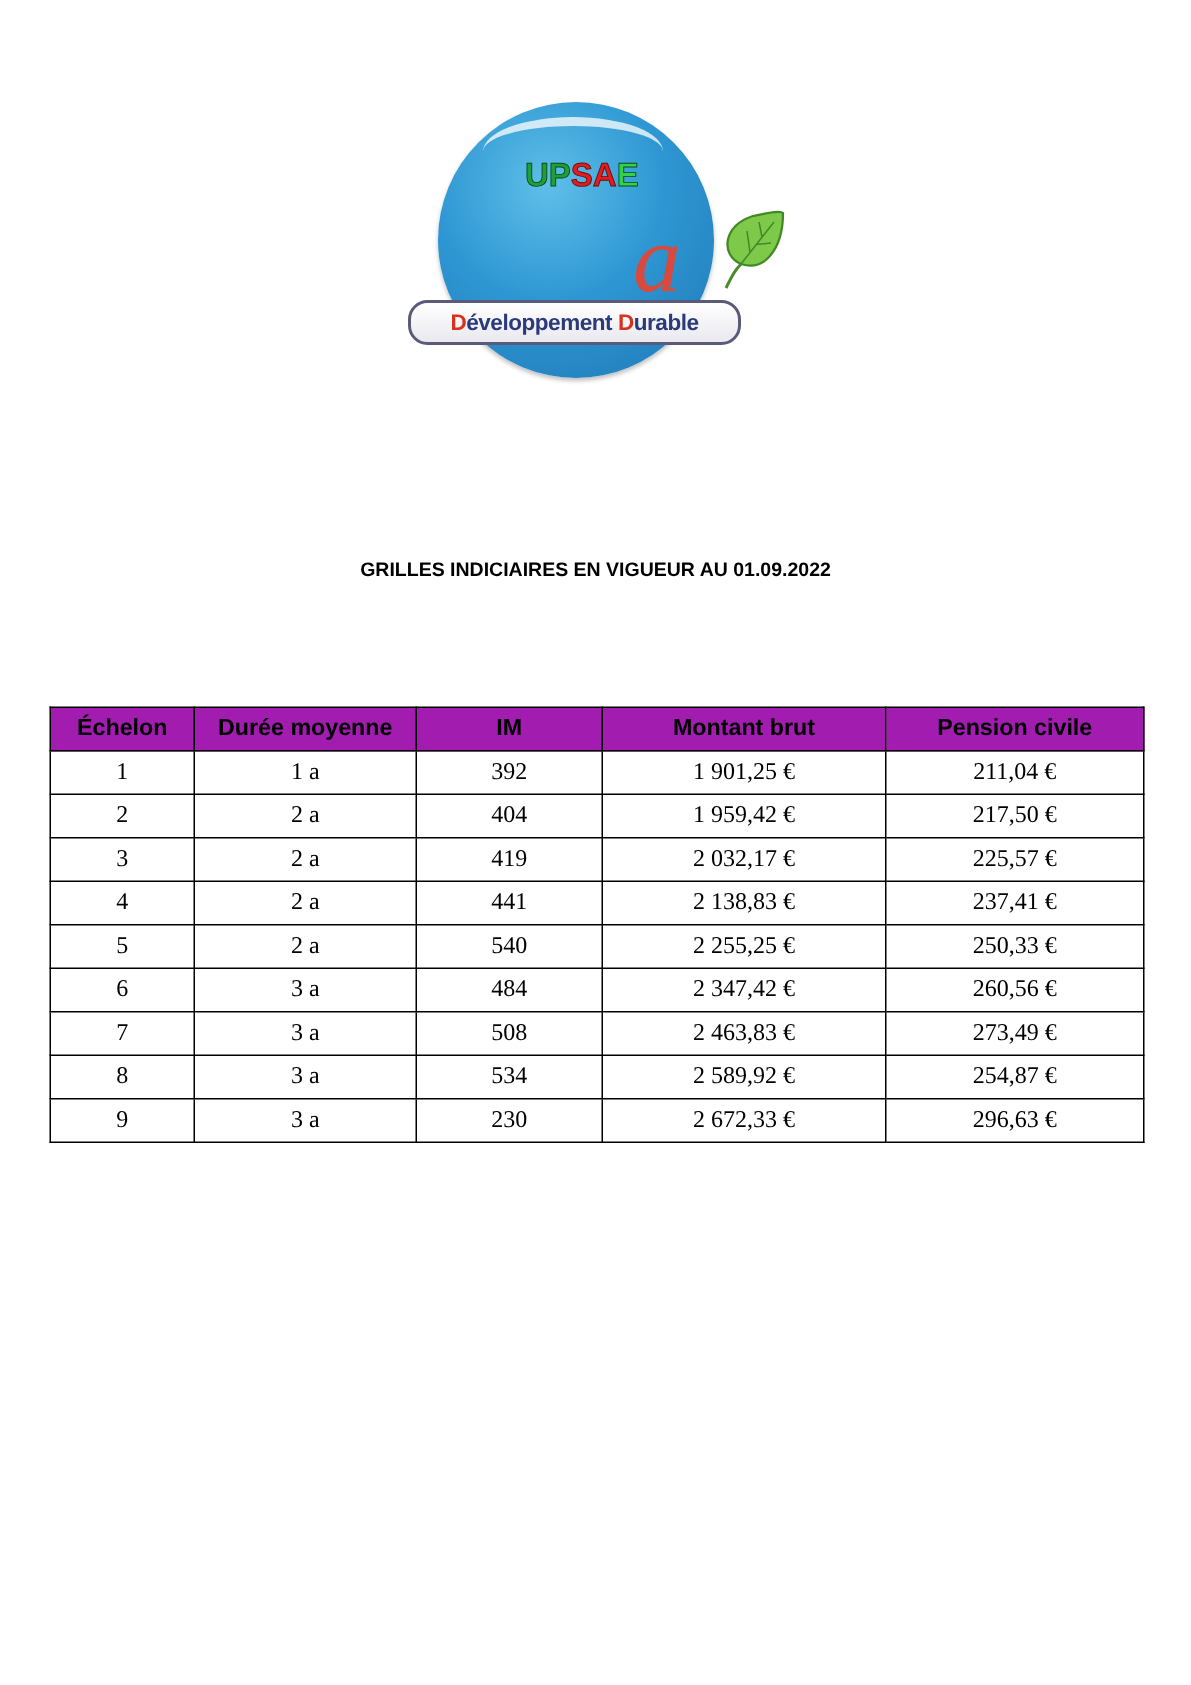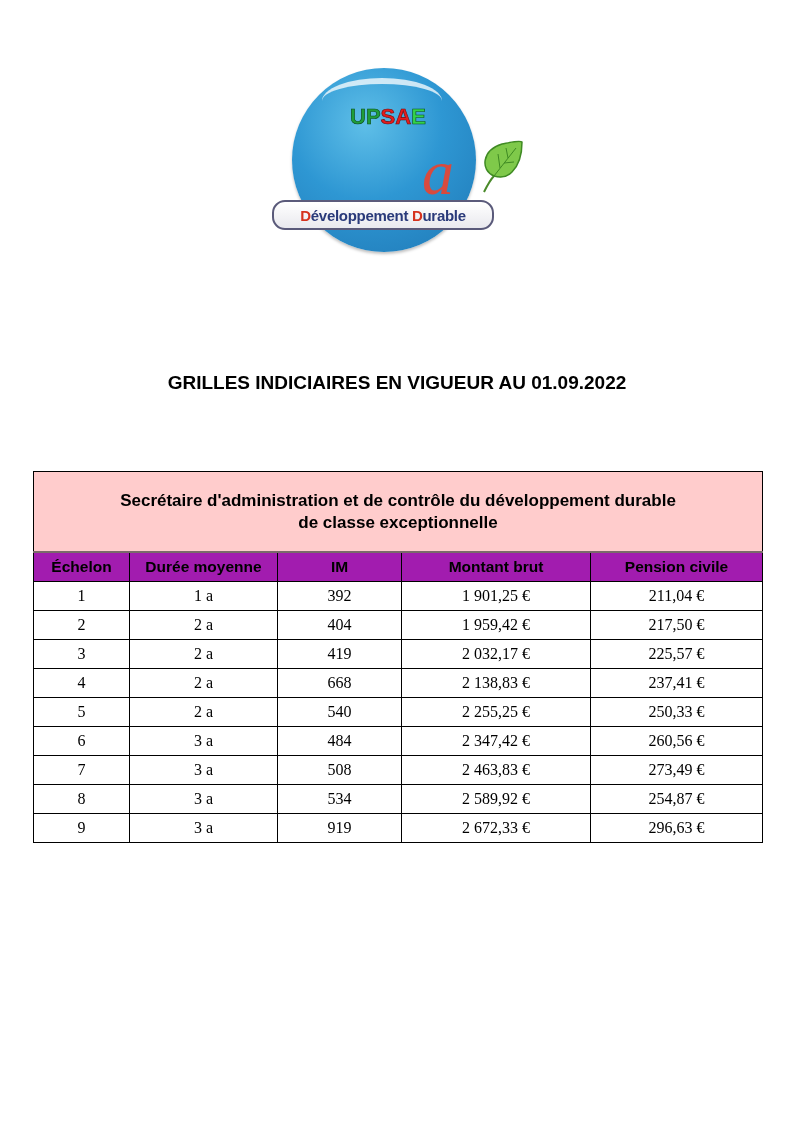--- a/index.html
+++ b/index.html
@@ -22,21 +22,21 @@
   .logo-banner {
     position: absolute; left: 2px; top: 134px; width: 218px; height: 26px; border-radius: 13px;
     background: linear-gradient(#ffffff, #e9e9ee); border: 2px solid #5a5a7a;
     font-family: "Liberation Sans", sans-serif; font-weight: bold; font-size: 15px; color: #2a3a7a;
     display: flex; align-items: center; justify-content: center; letter-spacing: -0.3px;
   }
   .logo-banner .d { color: #d6321e; }
 
   .doc-title {
     position: absolute; left: 0; top: 372px; width: 794px; text-align: center;
-    font-family: "Liberation Sans", sans-serif; font-weight: bold; font-size: 19px; letter-spacing: 0px;
+    font-family: "Liberation Sans", sans-serif; font-weight: bold; font-size: 13px; letter-spacing: 0px;
   }
 
   table.grid {
     position: absolute; left: 33px; top: 471px; width: 729px;
     border-collapse: collapse; table-layout: fixed;
   }
   table.grid td, table.grid th { border: 1px solid #000; padding: 0; }
   .caption-cell {
     background: #ffcccc; height: 79px; text-align: center; vertical-align: middle;
     font-family: "Liberation Sans", sans-serif; font-weight: bold; font-size: 17px; line-height: 22px;
@@ -77,26 +77,20 @@
 
 <table class="grid">
   <colgroup>
     <col style="width:96px">
       <col style="width:148px">
       <col style="width:124px">
       <col style="width:189px">
       <col style="width:172px">
   </colgroup>
   <tbody>
-      <tr>
-    <td class="caption-cell" colspan="5">
-      <div>Secrétaire d'administration et de contrôle du développement durable</div>
-      <div>de classe exceptionnelle</div>
-    </td>
-  </tr>
   <tr class="head-row">
     <th>Échelon</th>
     <th>Durée moyenne</th>
     <th>IM</th>
     <th>Montant brut</th>
     <th>Pension civile</th>
   </tr>
   </tbody>
     <tbody id="rows">
       <tr class="data-row">
@@ -116,21 +110,21 @@
       <tr class="data-row">
         <td>3</td>
         <td>2 a</td>
         <td>419</td>
         <td>2 032,17 €</td>
         <td>225,57 €</td>
       </tr>
       <tr class="data-row">
         <td>4</td>
         <td>2 a</td>
-        <td>668</td>
+        <td>441</td>
         <td>2 138,83 €</td>
         <td>237,41 €</td>
       </tr>
       <tr class="data-row">
         <td>5</td>
         <td>2 a</td>
         <td>540</td>
         <td>2 255,25 €</td>
         <td>250,33 €</td>
       </tr>
@@ -151,18 +145,18 @@
       <tr class="data-row">
         <td>8</td>
         <td>3 a</td>
         <td>534</td>
         <td>2 589,92 €</td>
         <td>254,87 €</td>
       </tr>
       <tr class="data-row">
         <td>9</td>
         <td>3 a</td>
-        <td>919</td>
+        <td>230</td>
         <td>2 672,33 €</td>
         <td>296,63 €</td>
       </tr>
     </tbody>
 </table>
 
 </body></html>

